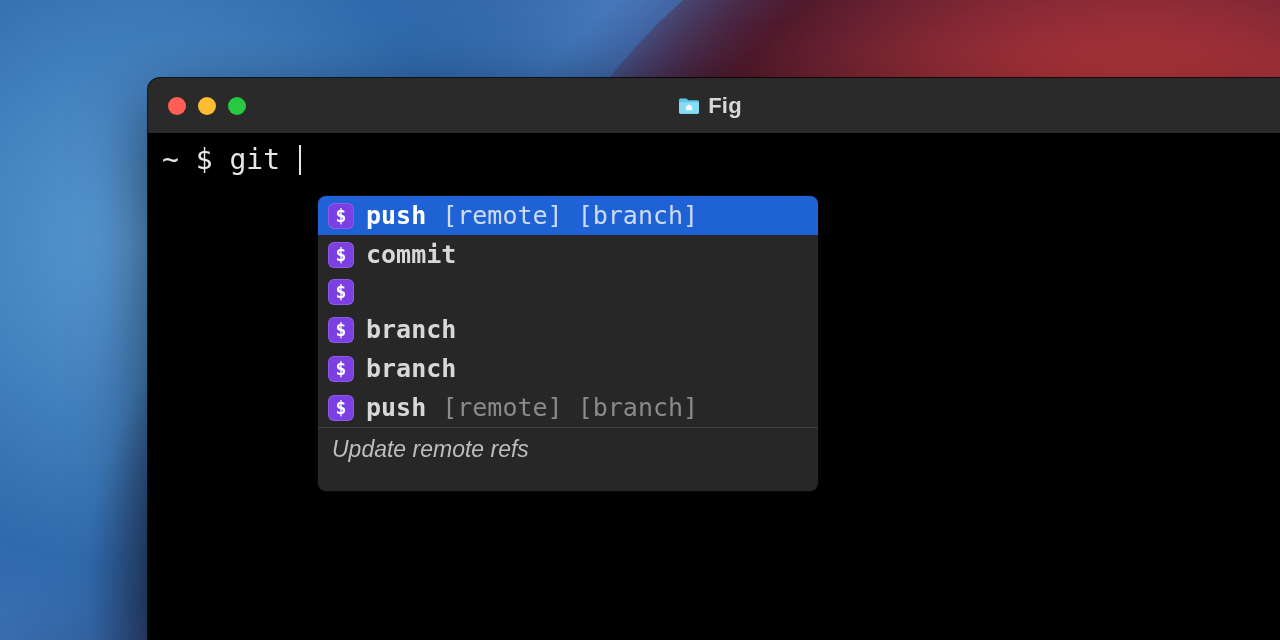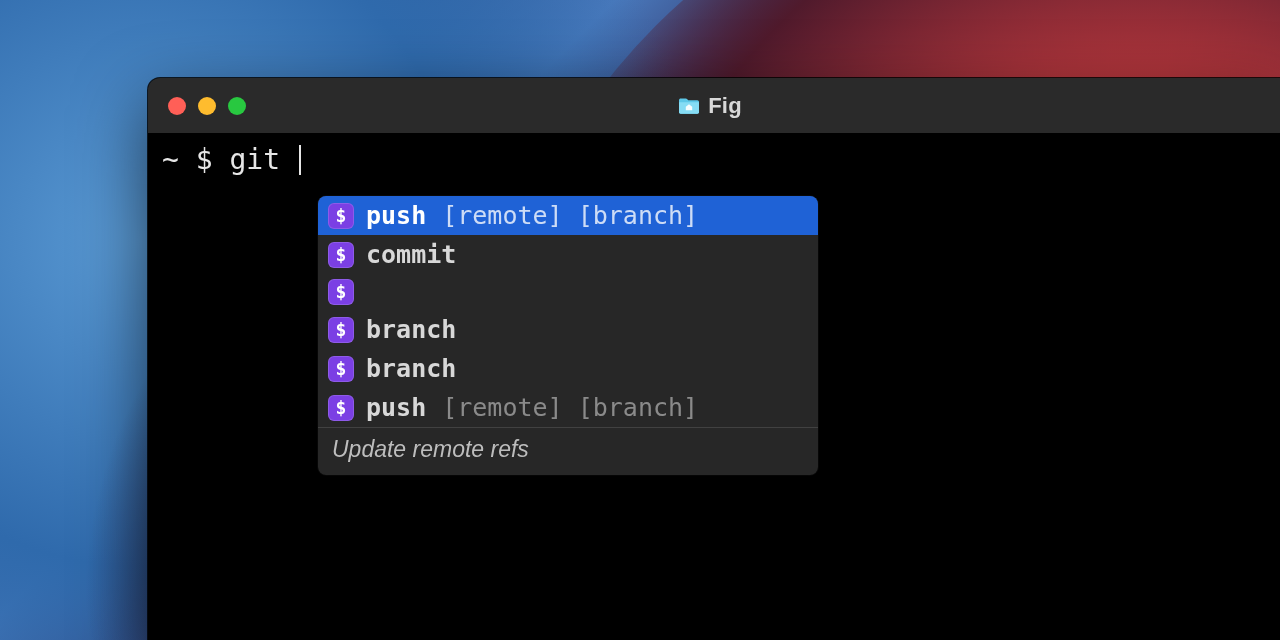--- a/index.html
+++ b/index.html
@@ -140,21 +140,21 @@
       background: #7b3fe4;
       display: flex; align-items: center; justify-content: center;
       box-shadow: inset 0 0 0 1px rgba(255,255,255,0.15);
     }
     .ac-icon span { color:#fff; font-weight:700; font-size:18px; line-height:1; }
     .ac-name { font-weight: 700; }
     .ac-item.selected .ac-name { font-weight:600;text-align:right; }
     .ac-args { color: #8a8a8a; margin-left: 4px; }
     .ac-footer {
       border-top: 1px solid rgba(255,255,255,0.12);
-      padding: 8px 14px 12px;
+      padding: 8px 14px 28px;
       font-family: -apple-system, BlinkMacSystemFont, sans-serif;
       font-style: italic;
       font-size: 23px;
       color: #bdbdbd;
     }
   </style>
 </head>
 <body>
 
 <div class="bg"></div>

